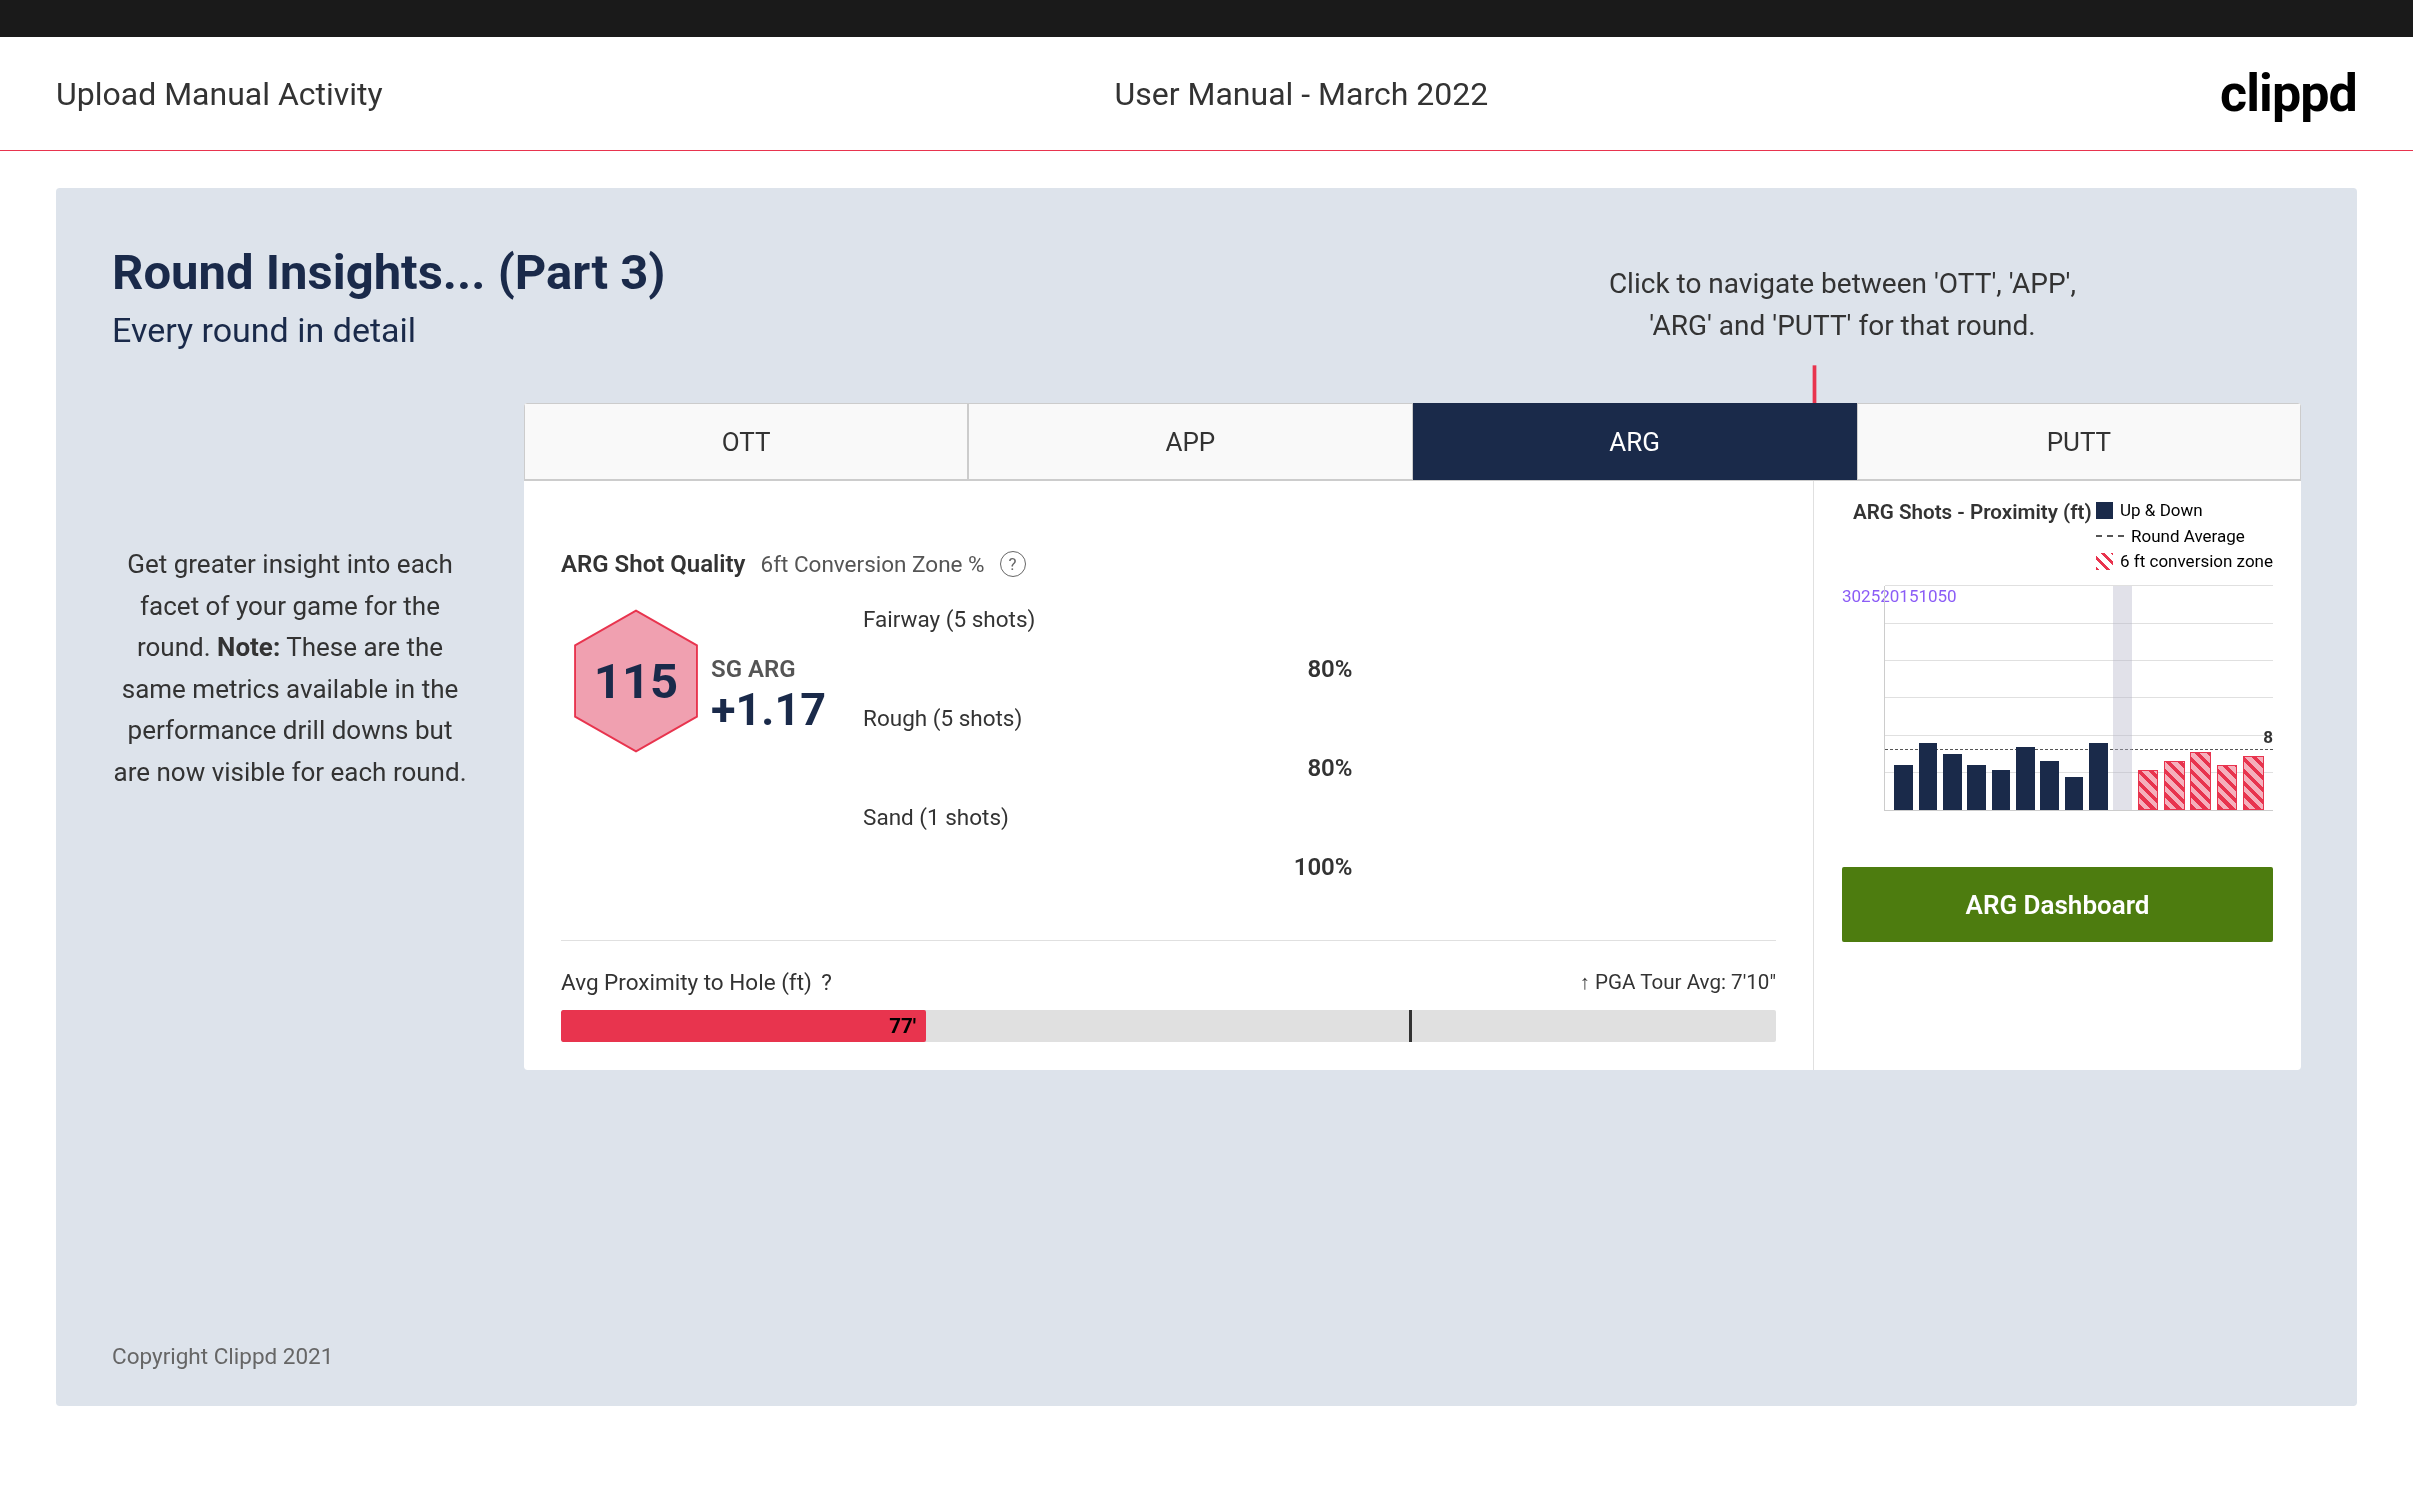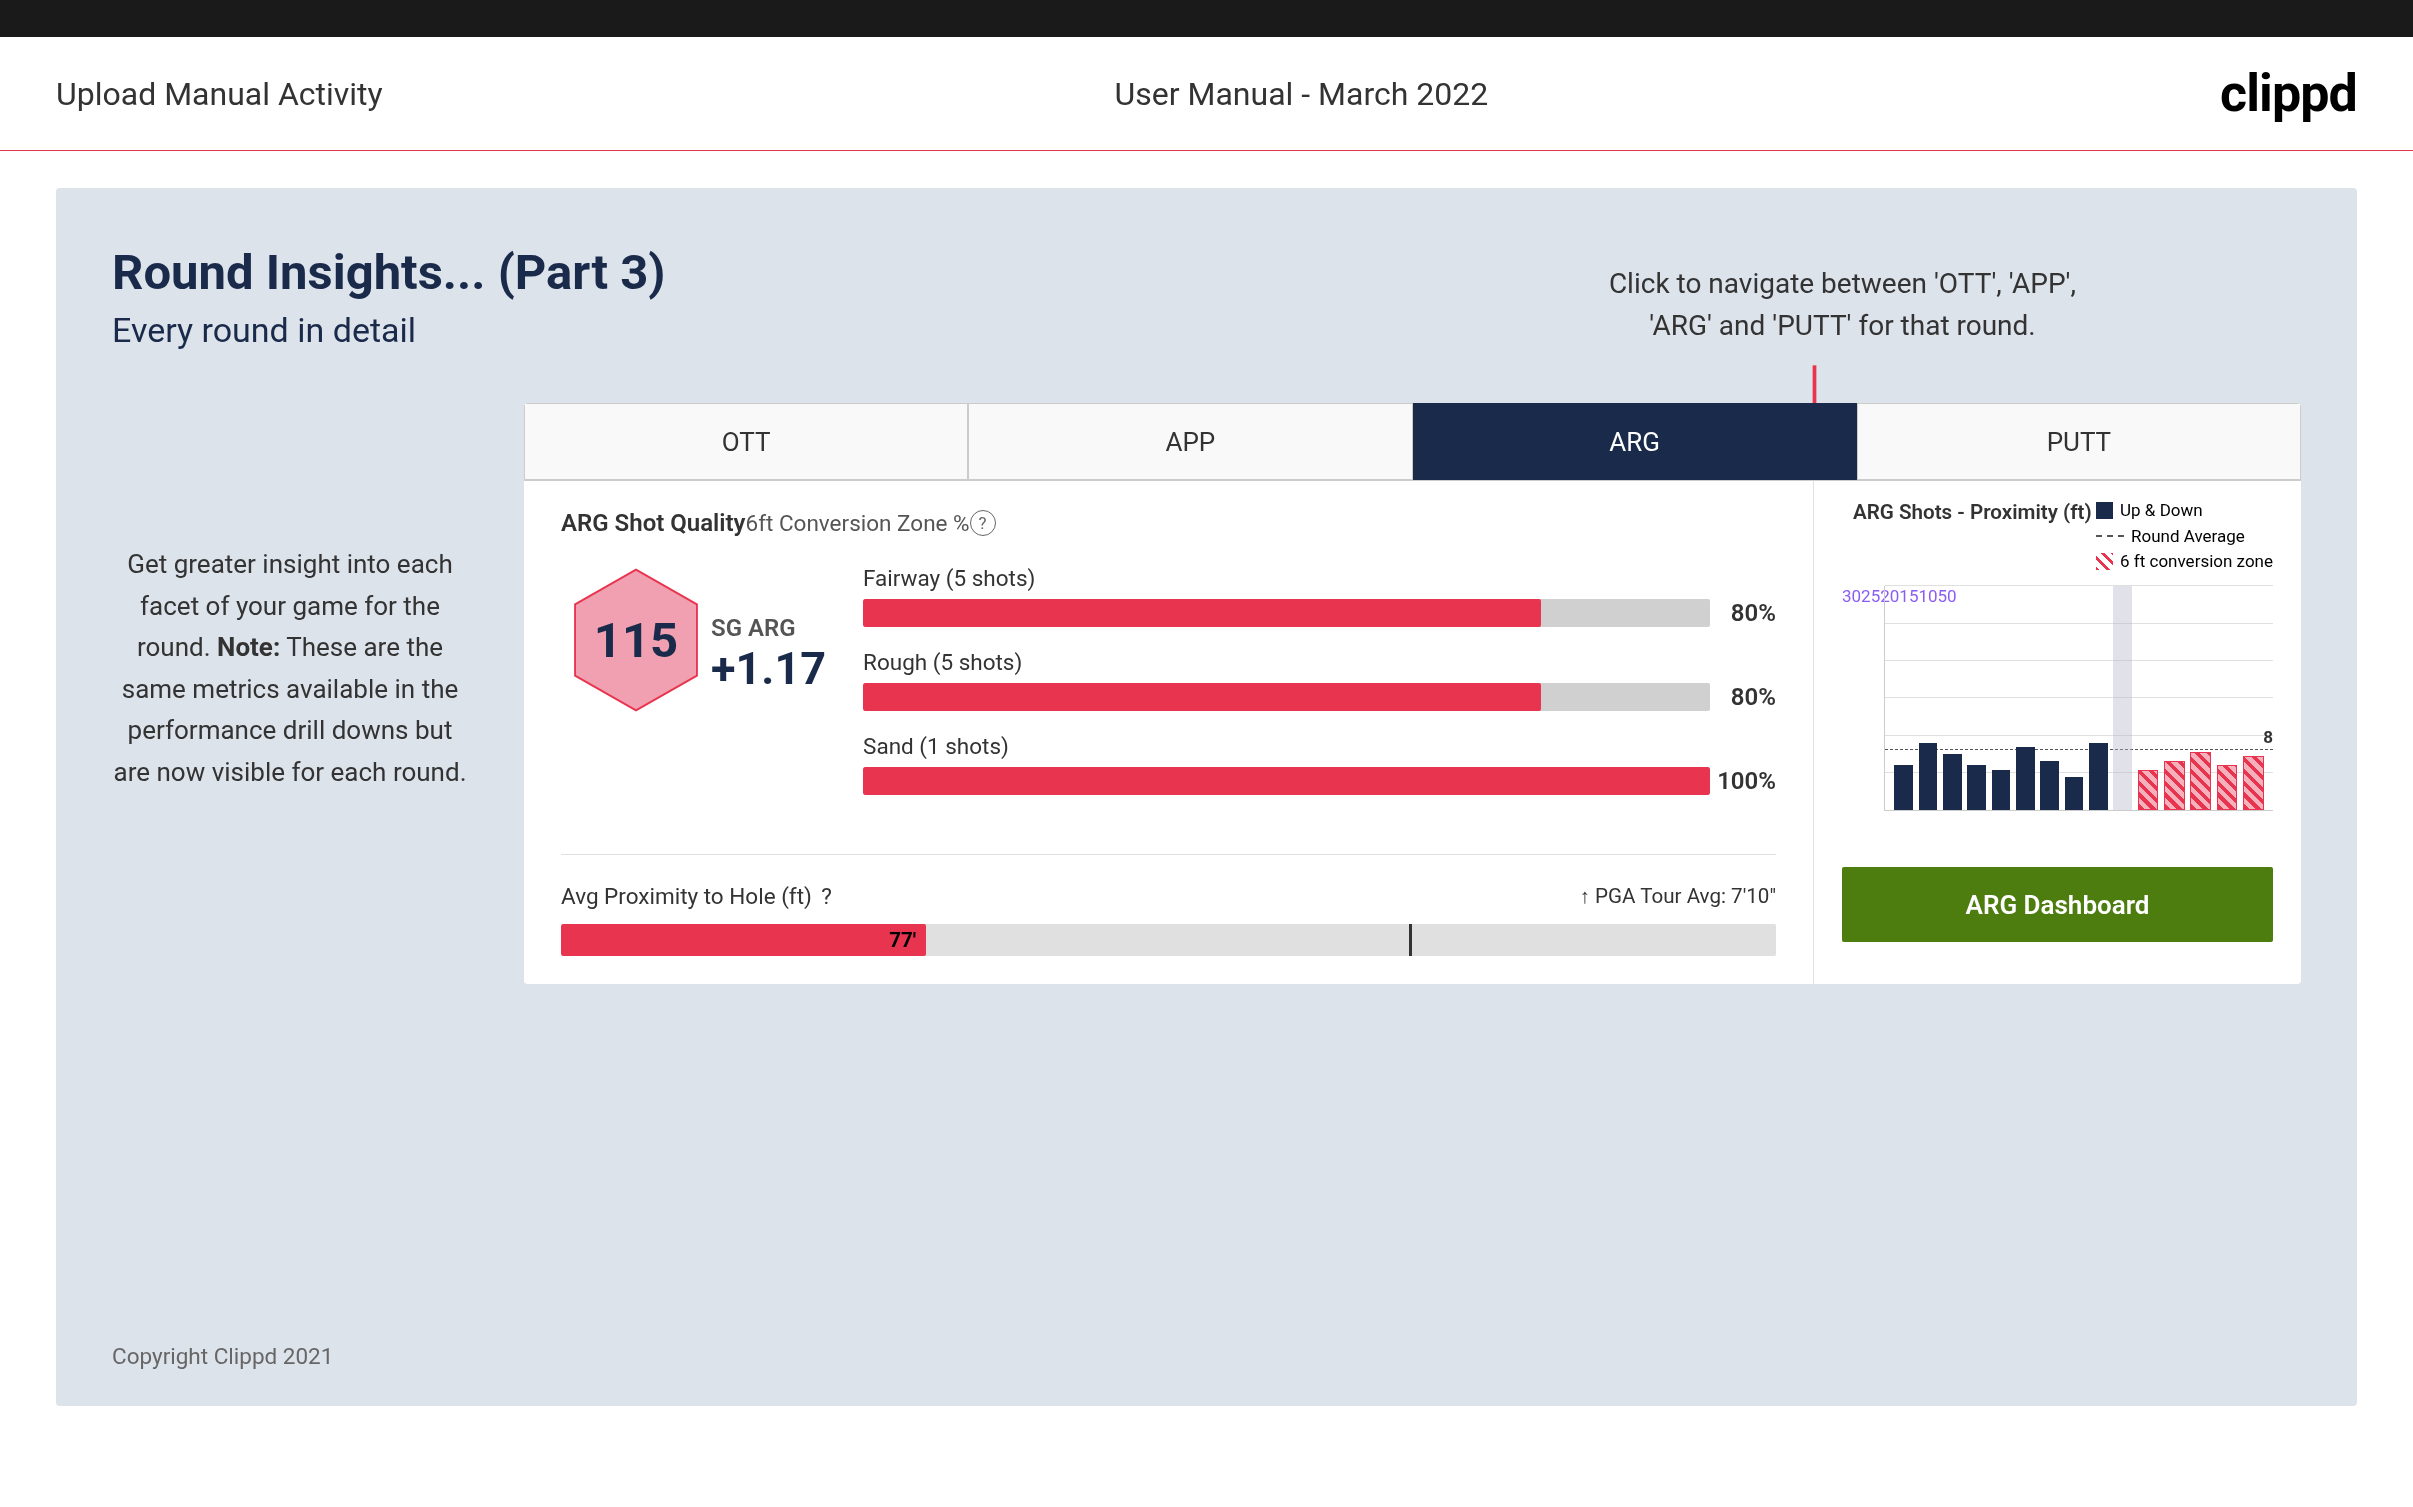--- a/index.html
+++ b/index.html
@@ -159,24 +159,25 @@
 
     .right-panel {
       width: 487px;
       padding: 19px 28px;
     }
 
     
     .section-header {
       display: flex;
       align-items: center;
-      gap: 0;
+      gap: 15px;
       margin-bottom: 28px;
       font-size: 22.5px;
       color: #333;
+      margin-top: 41px;
     }
 
     .section-header .question-icon {
       width: 26px;
       height: 26px;
       border-radius: 50%;
       border: 1.9px solid #666;
       display: flex;
       align-items: center;
       justify-content: center;
@@ -245,20 +246,22 @@
 
     .bar-label {
       font-size: 22.5px;
       color: #333;
       margin-bottom: 7.5px;
     }
 
     .bar-wrapper {
       display: flex;
       align-items: center;
+      gap: 15px;
+      flex-direction: column;
     }
 
     .bar-track {
       flex: 1;
       height: 28px;
       background: #d0d0d0;
       border-radius: 1.9px;
       overflow: hidden;
     }
 

